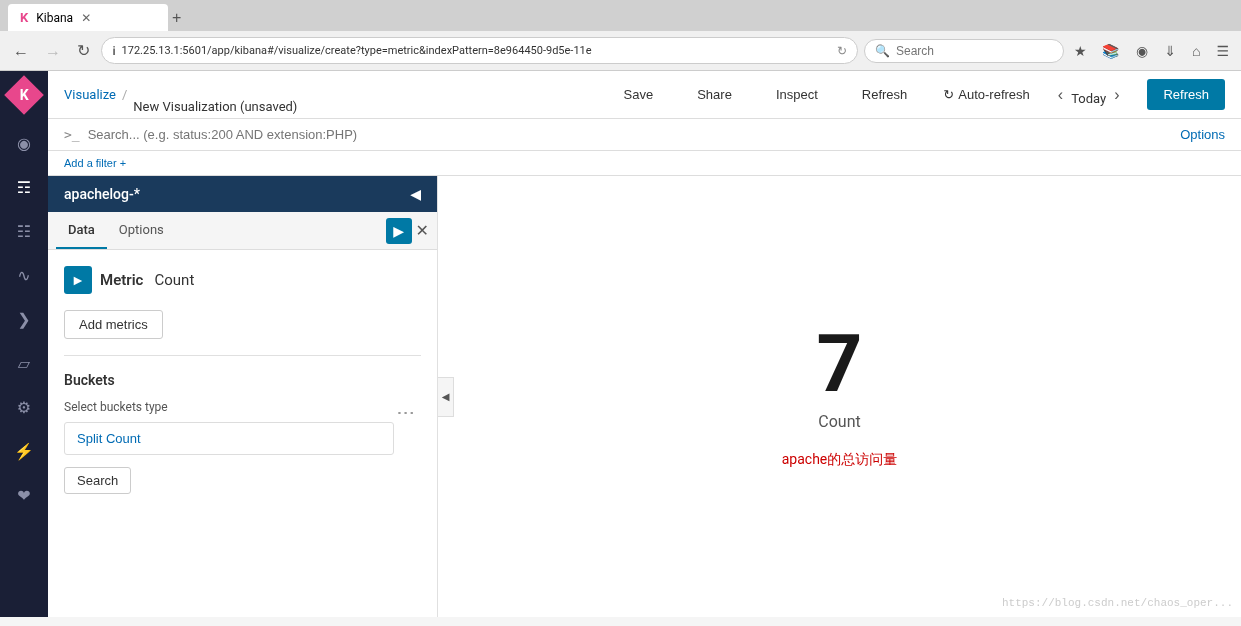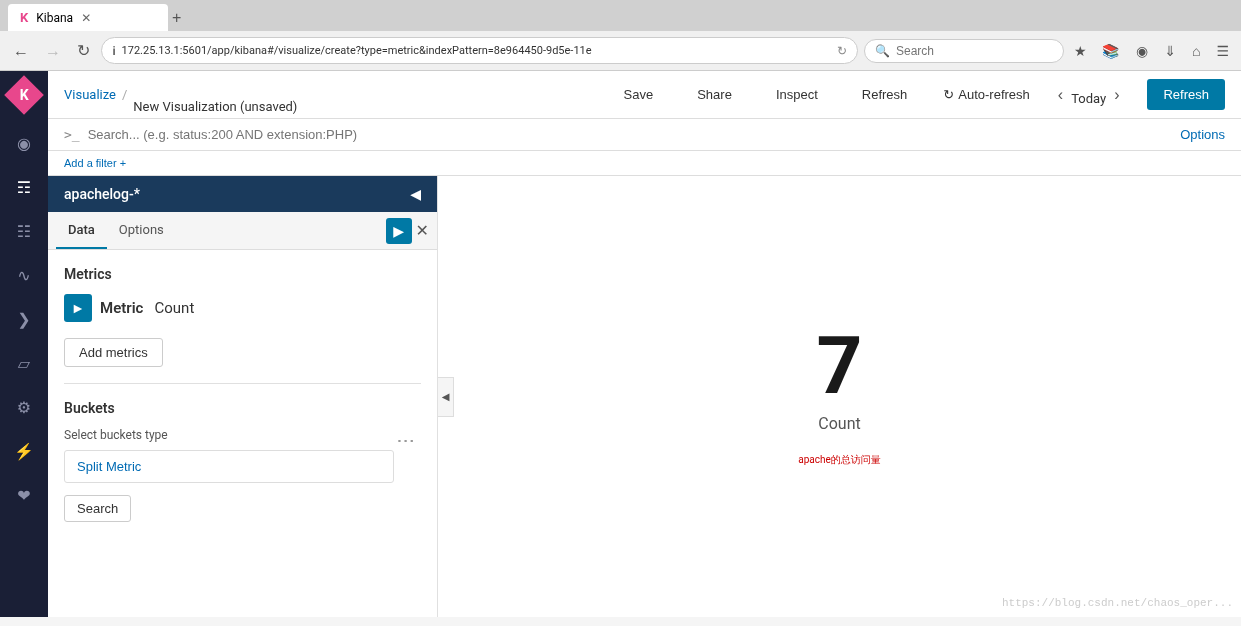--- a/index.html
+++ b/index.html
@@ -86,21 +86,21 @@
     .split-group-btn { display: block; width: 100%; text-align: left; padding: 8px 12px; border: 1px solid #ddd; background: white; border-radius: 3px; cursor: pointer; font-size: 13px; color: #006bb4; }
     .cancel-btn { border: 1px solid #ccc; background: white; padding: 5px 12px; border-radius: 3px; cursor: pointer; font-size: 13px; color: #333; margin-top: 12px; }
     .dots-menu { color: #999; cursor: pointer; font-size: 18px; writing-mode: vertical-rl; letter-spacing: 2px; padding: 4px; margin-left: -6px; }
 
     
     .viz-area { flex: 1; display: flex; flex-direction: column; background: #fff; position: relative; }
     .collapse-left-btn { position: absolute; left: 0; top: 50%; transform: translateY(-50%); background: #f5f5f5; border: 1px solid #ddd; border-left: none; width: 16px; height: 40px; display: flex; align-items: center; justify-content: center; cursor: pointer; color: #555; font-size: 10px; z-index: 10; }
     .viz-content { flex: 1; display: flex; flex-direction: column; align-items: center; justify-content: center; padding: 40px; }
     .metric-number { font-size: 80px; font-weight: 700; color: #1a1a1a; line-height: 1; }
     .metric-count-label { font-size: 16px; color: #555; margin-top: 8px; }
-    .metric-annotation { color: #cc0000; font-size: 10px; margin-top: 20px; }
+    .metric-annotation { color: #cc0000; font-size: 14px; margin-top: 20px; }
     .watermark { position: absolute; bottom: 8px; right: 8px; font-size: 11px; color: #ccc; font-family: Liberation Mono, monospace; }
   </style>
 </head>
 <body>
 
 <div class="browser-chrome">
   <div class="browser-tabs">
     <div class="browser-tab">
       <span style="color:#e8478c; font-weight:bold; font-size:13px;">K</span>
       <span>Kibana</span>
@@ -213,42 +213,41 @@
           <button class="collapse-btn">◀</button>
         </div>
         <div class="panel-tabs">
           <div class="panel-tab active">Data</div>
           <div class="panel-tab">Options</div>
           <button class="run-btn">▶</button>
           <button class="close-panel-btn">✕</button>
         </div>
         <div class="panel-content">
           <div>
-            <div class="section-title">Metrics</div>
             <div class="metric-item">
               <div class="metric-icon">
                 <span>►</span>
               </div>
               <span class="metric-label">
                 <strong>Metric</strong>
                 &nbsp;
                 <span>Count</span>
               </span>
             </div>
             <button class="add-metrics-btn">Add metrics</button>
           </div>
 
           <hr class="section-divider">
 
           <div class="buckets-section">
             <div style="display:flex;align-items:center;gap:4px;">
               <div style="flex:1;">
                 <div class="section-title">Buckets</div>
                 <div class="select-type-label">Select buckets type</div>
-                <button class="split-group-btn">Split Metric</button>
+                <button class="split-group-btn">Split Count</button>
               </div>
               <span class="dots-menu">⋮</span>
             </div>
             <div>
               <button class="cancel-btn">Search</button>
             </div>
           </div>
         </div>
       </div>
 

